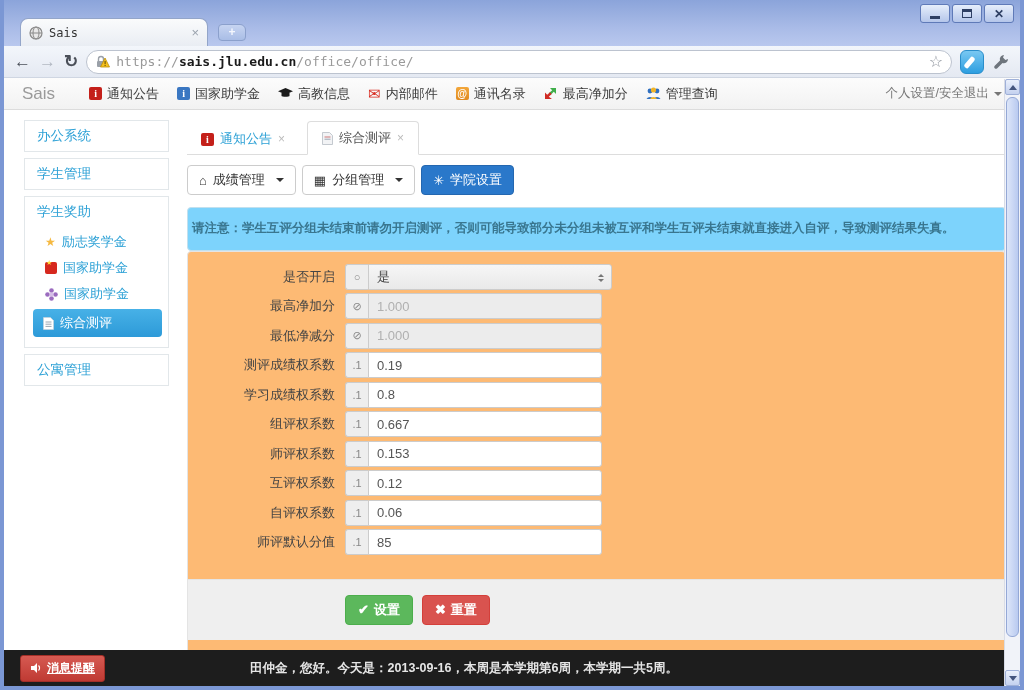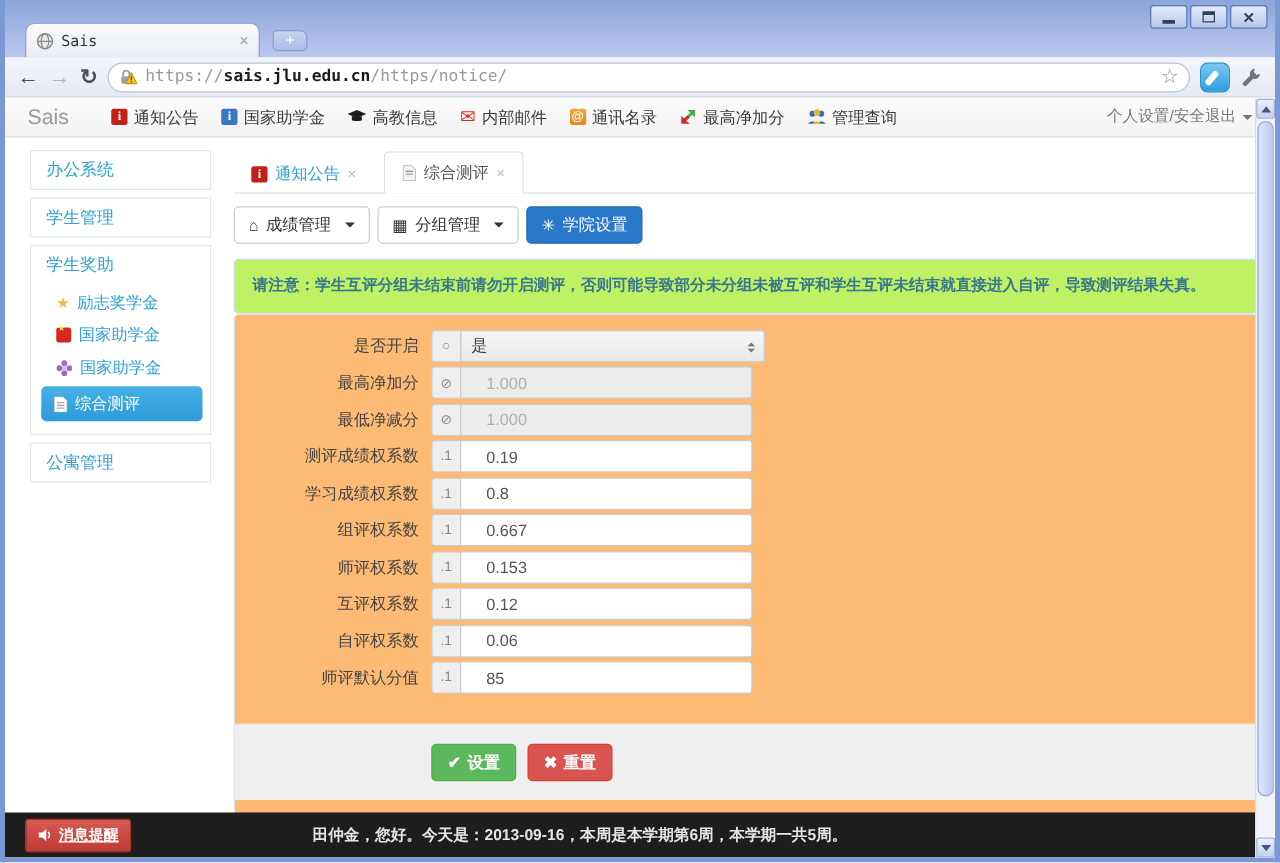--- a/index.html
+++ b/index.html
@@ -74,32 +74,32 @@
   .ctab .x { color:#bbb; font-size:12px; }
 
   
   .btnrow { display:flex; gap:6px; margin-top:10px; }
   .tbtn { display:flex; align-items:center; gap:6px; padding:5px 11px; font-size:13px; color:#333;
           background:#fff; border:1px solid #ccc; border-radius:4px; }
   .tbtn .ic { font-size:13px; line-height:1; }
   .tbtn.active { background:#2a78ca; border-color:#2467b0; color:#fff; }
 
   
-  .alert { margin-top:12px; padding:9px 14px; background:#bef264; border:1px solid #c2e0ee; border-radius:4px;
+  .alert { margin-top:12px; padding:9px 4px; background:#7dd3fc; border:1px solid #c2e0ee; border-radius:4px;
            color:#39768f; font-weight:bold; font-size:12.5px; line-height:1.9; }
 
   
   .formpanel { border:1px solid #e4e4e4; border-radius:4px; background:#fdba74; }
   .formbody { padding:12px 0 4px 17px; }
   .frow { display:flex; margin-bottom:3.5px; align-items:center; }
   .flabel { width:130px; text-align:right; margin-right:10px; font-size:13px; color:#444; }
   .igroup { display:flex; }
   .addon { width:23px; height:26px; background:#eee; border:1px solid #ccc; border-right:none; border-radius:3px 0 0 3px;
            color:#888; font-size:11px; display:flex; align-items:center; justify-content:center; }
-  .tinput { width:234px; height:26px; border:1px solid #ccc; border-radius:0 3px 3px 0; padding:0 20px; font-size:13px; color:#555;
+  .tinput { width:234px; height:26px; border:1px solid #ccc; border-radius:0 3px 3px 0; padding:0 8px; font-size:13px; color:#555;
             font-family:"Liberation Sans", sans-serif; background:#fff; }
   .tinput:disabled { background:#ececec; color:#b0b0b0; }
   .fselect { width:244px; height:26px; border:1px solid #ccc; border-radius:0 3px 3px 0; padding:0 8px;
              background:linear-gradient(180deg,#f6f6f6,#e9e9e9); font-size:13px; color:#444;
              display:flex; align-items:center; position:relative; }
   .updown { position:absolute; right:7px; top:6px; }
   .updown i { display:block; width:0; height:0; border:3.5px solid transparent; }
   .updown i:first-child { border-bottom-color:#777; margin-bottom:2px; }
   .updown i:last-child { border-top-color:#777; }
 
@@ -161,21 +161,21 @@
     <span class="navbtn disabled">→</span>
     <span class="navbtn">↻</span>
     <div class="addressbar">
       <svg width="15" height="14" viewBox="0 0 15 14">
         <rect x="2" y="6" width="8" height="6" rx="1" fill="#9aa0a8"></rect>
         <path d="M3.5 6 V4 a2.5 2.5 0 0 1 5 0 V6" fill="none" stroke="#9aa0a8" stroke-width="1.4"></path>
         <path d="M10 3 L14.5 12 H5.5 Z" fill="#f7c21d" stroke="#b98d0a" stroke-width="0.8"></path>
         <rect x="9.6" y="6" width="1" height="3.2" fill="#5d4703"></rect>
           <rect x="9.6" y="10" width="1" height="1" fill="#5d4703"></rect>
       </svg>
-      <span class="url"><span>https://</span><b>sais.jlu.edu.cn</b><span>/https/notice/</span></span>
+      <span class="url"><span>https://</span><b>sais.jlu.edu.cn</b><span>/office/office/</span></span>
       <span class="star">☆</span>
     </div>
     <div class="extbtn">
         <span class="pencil"></span>
       </div>
     <svg width="18" height="18" viewBox="0 0 18 18">
       <path d="M12 2 a4.2 4.2 0 0 0 -4 5.5 L2.5 13 a1.8 1.8 0 0 0 2.5 2.5 L10.5 10 A4.2 4.2 0 0 0 16 6 l-2.6 1 L11 4.6 l1-2.6 z" fill="#6e757d"></path>
     </svg>
   </div>
 

